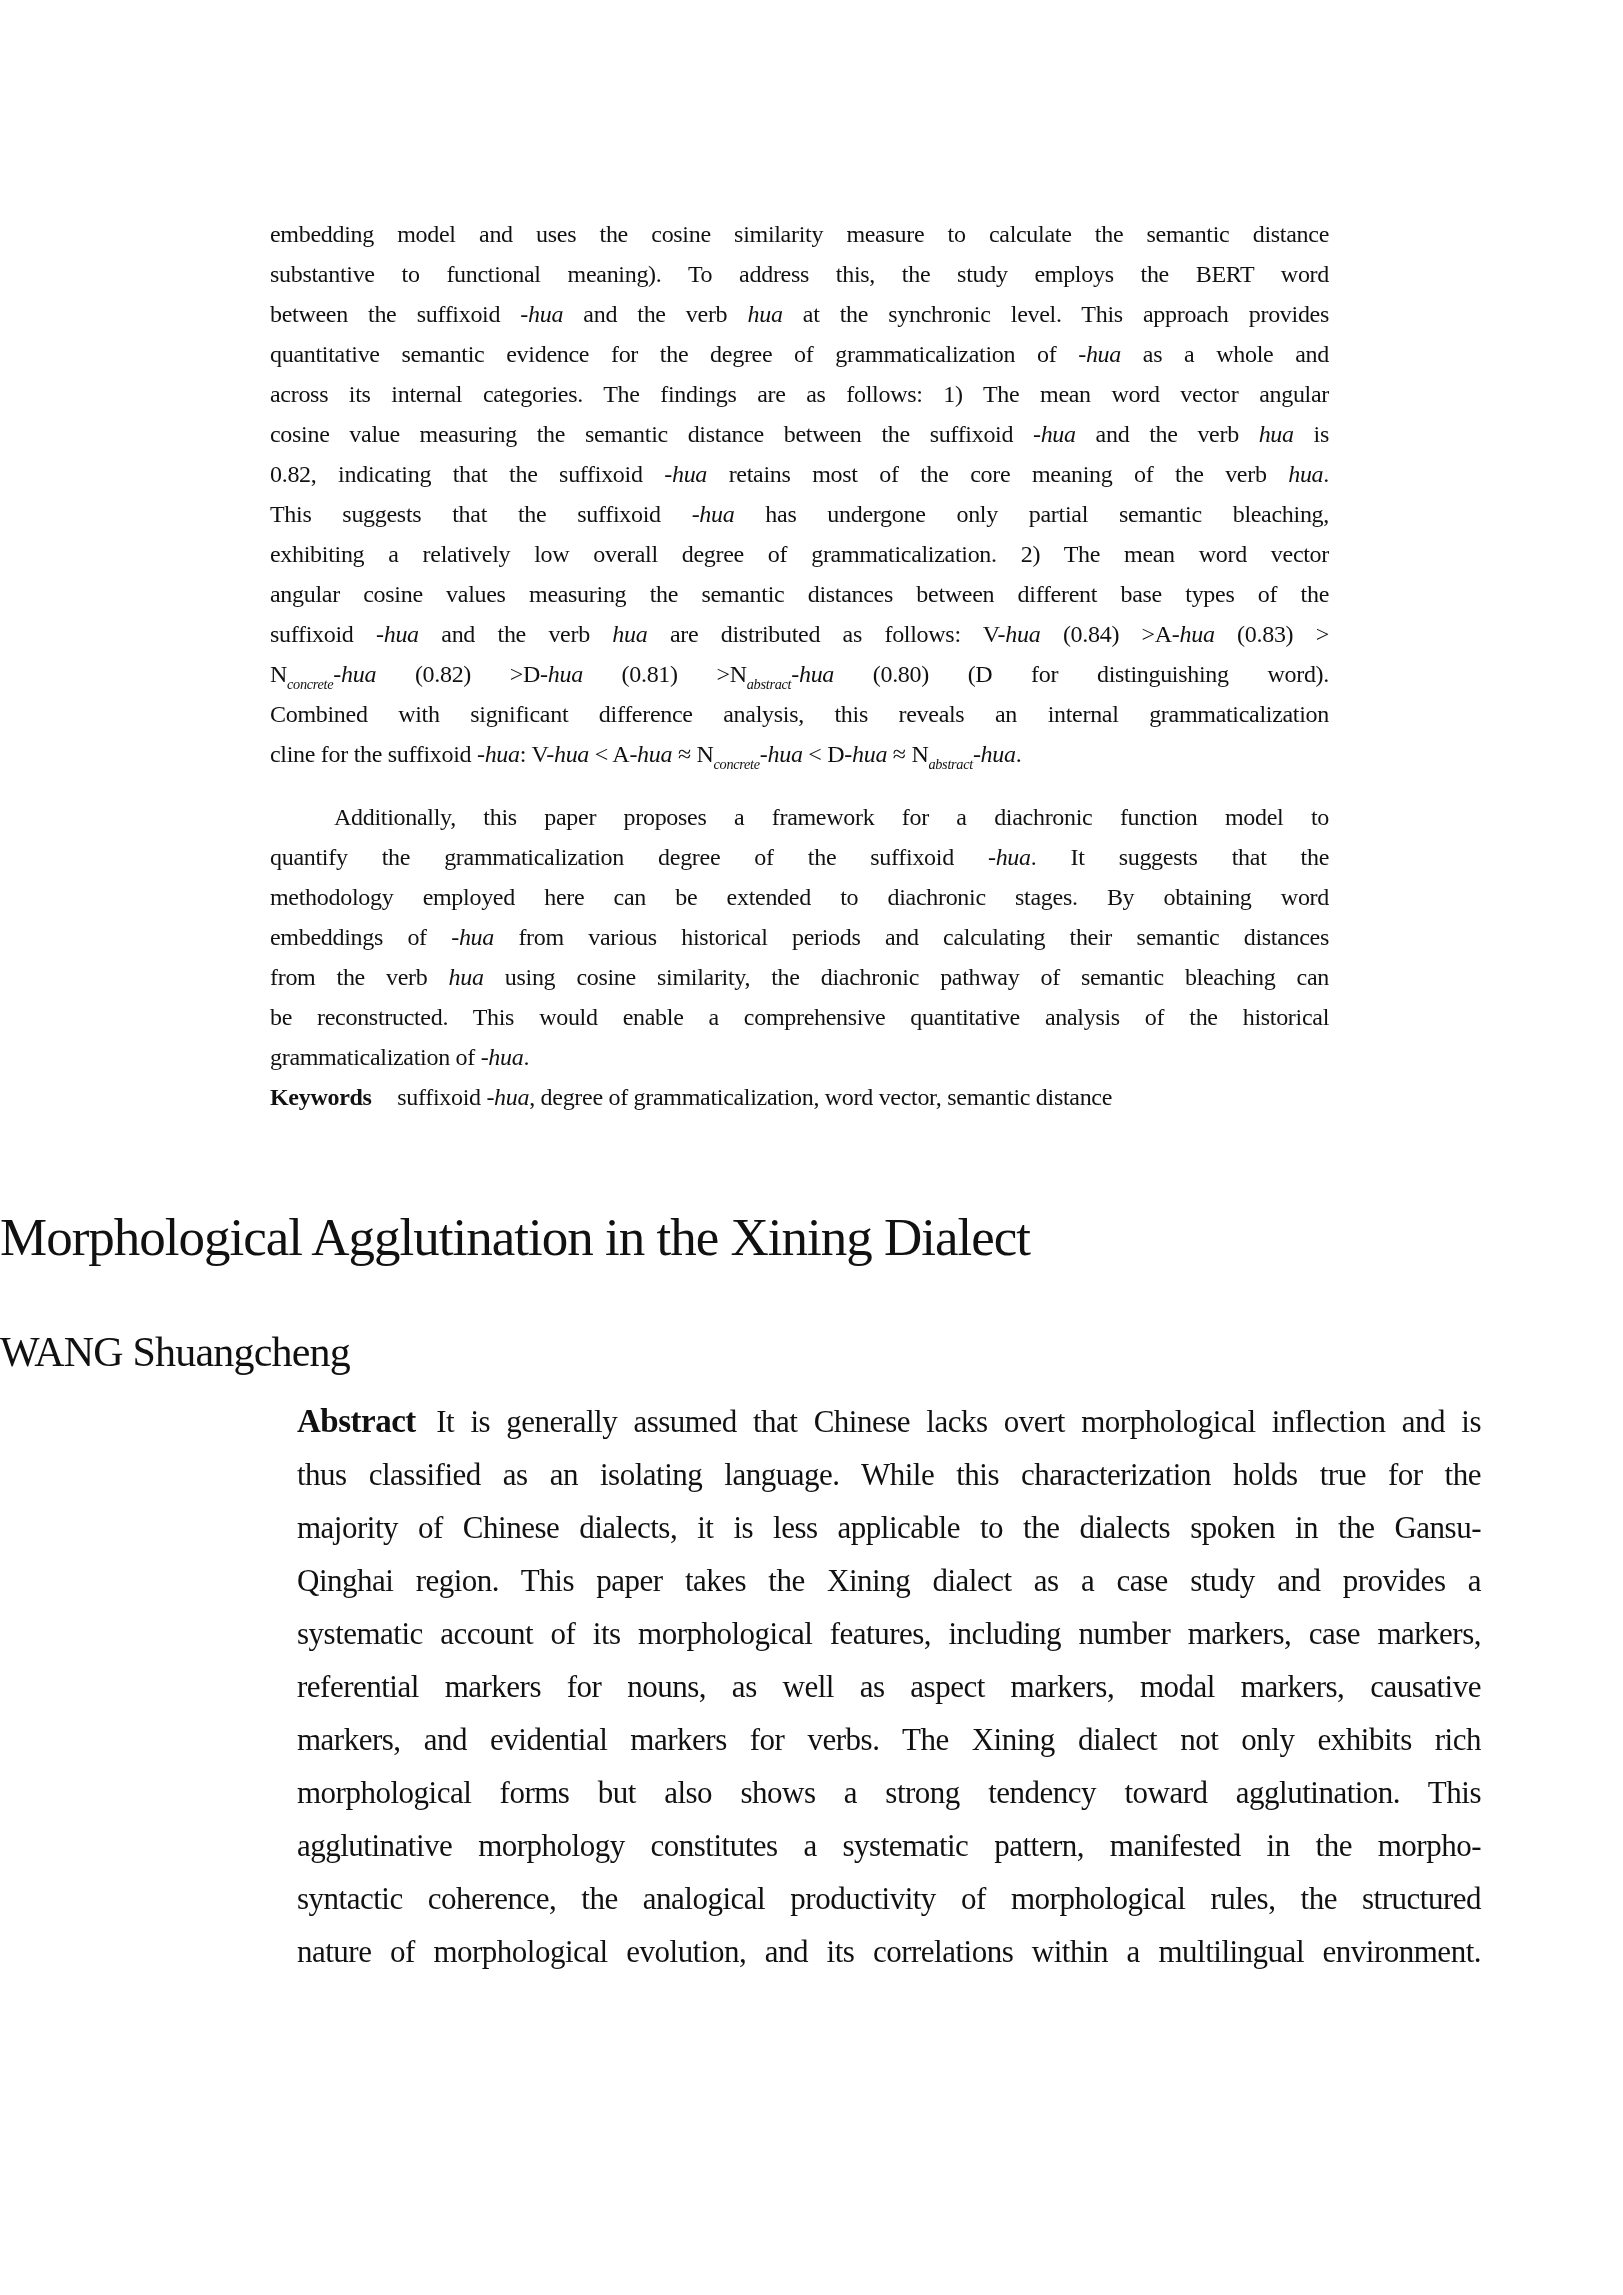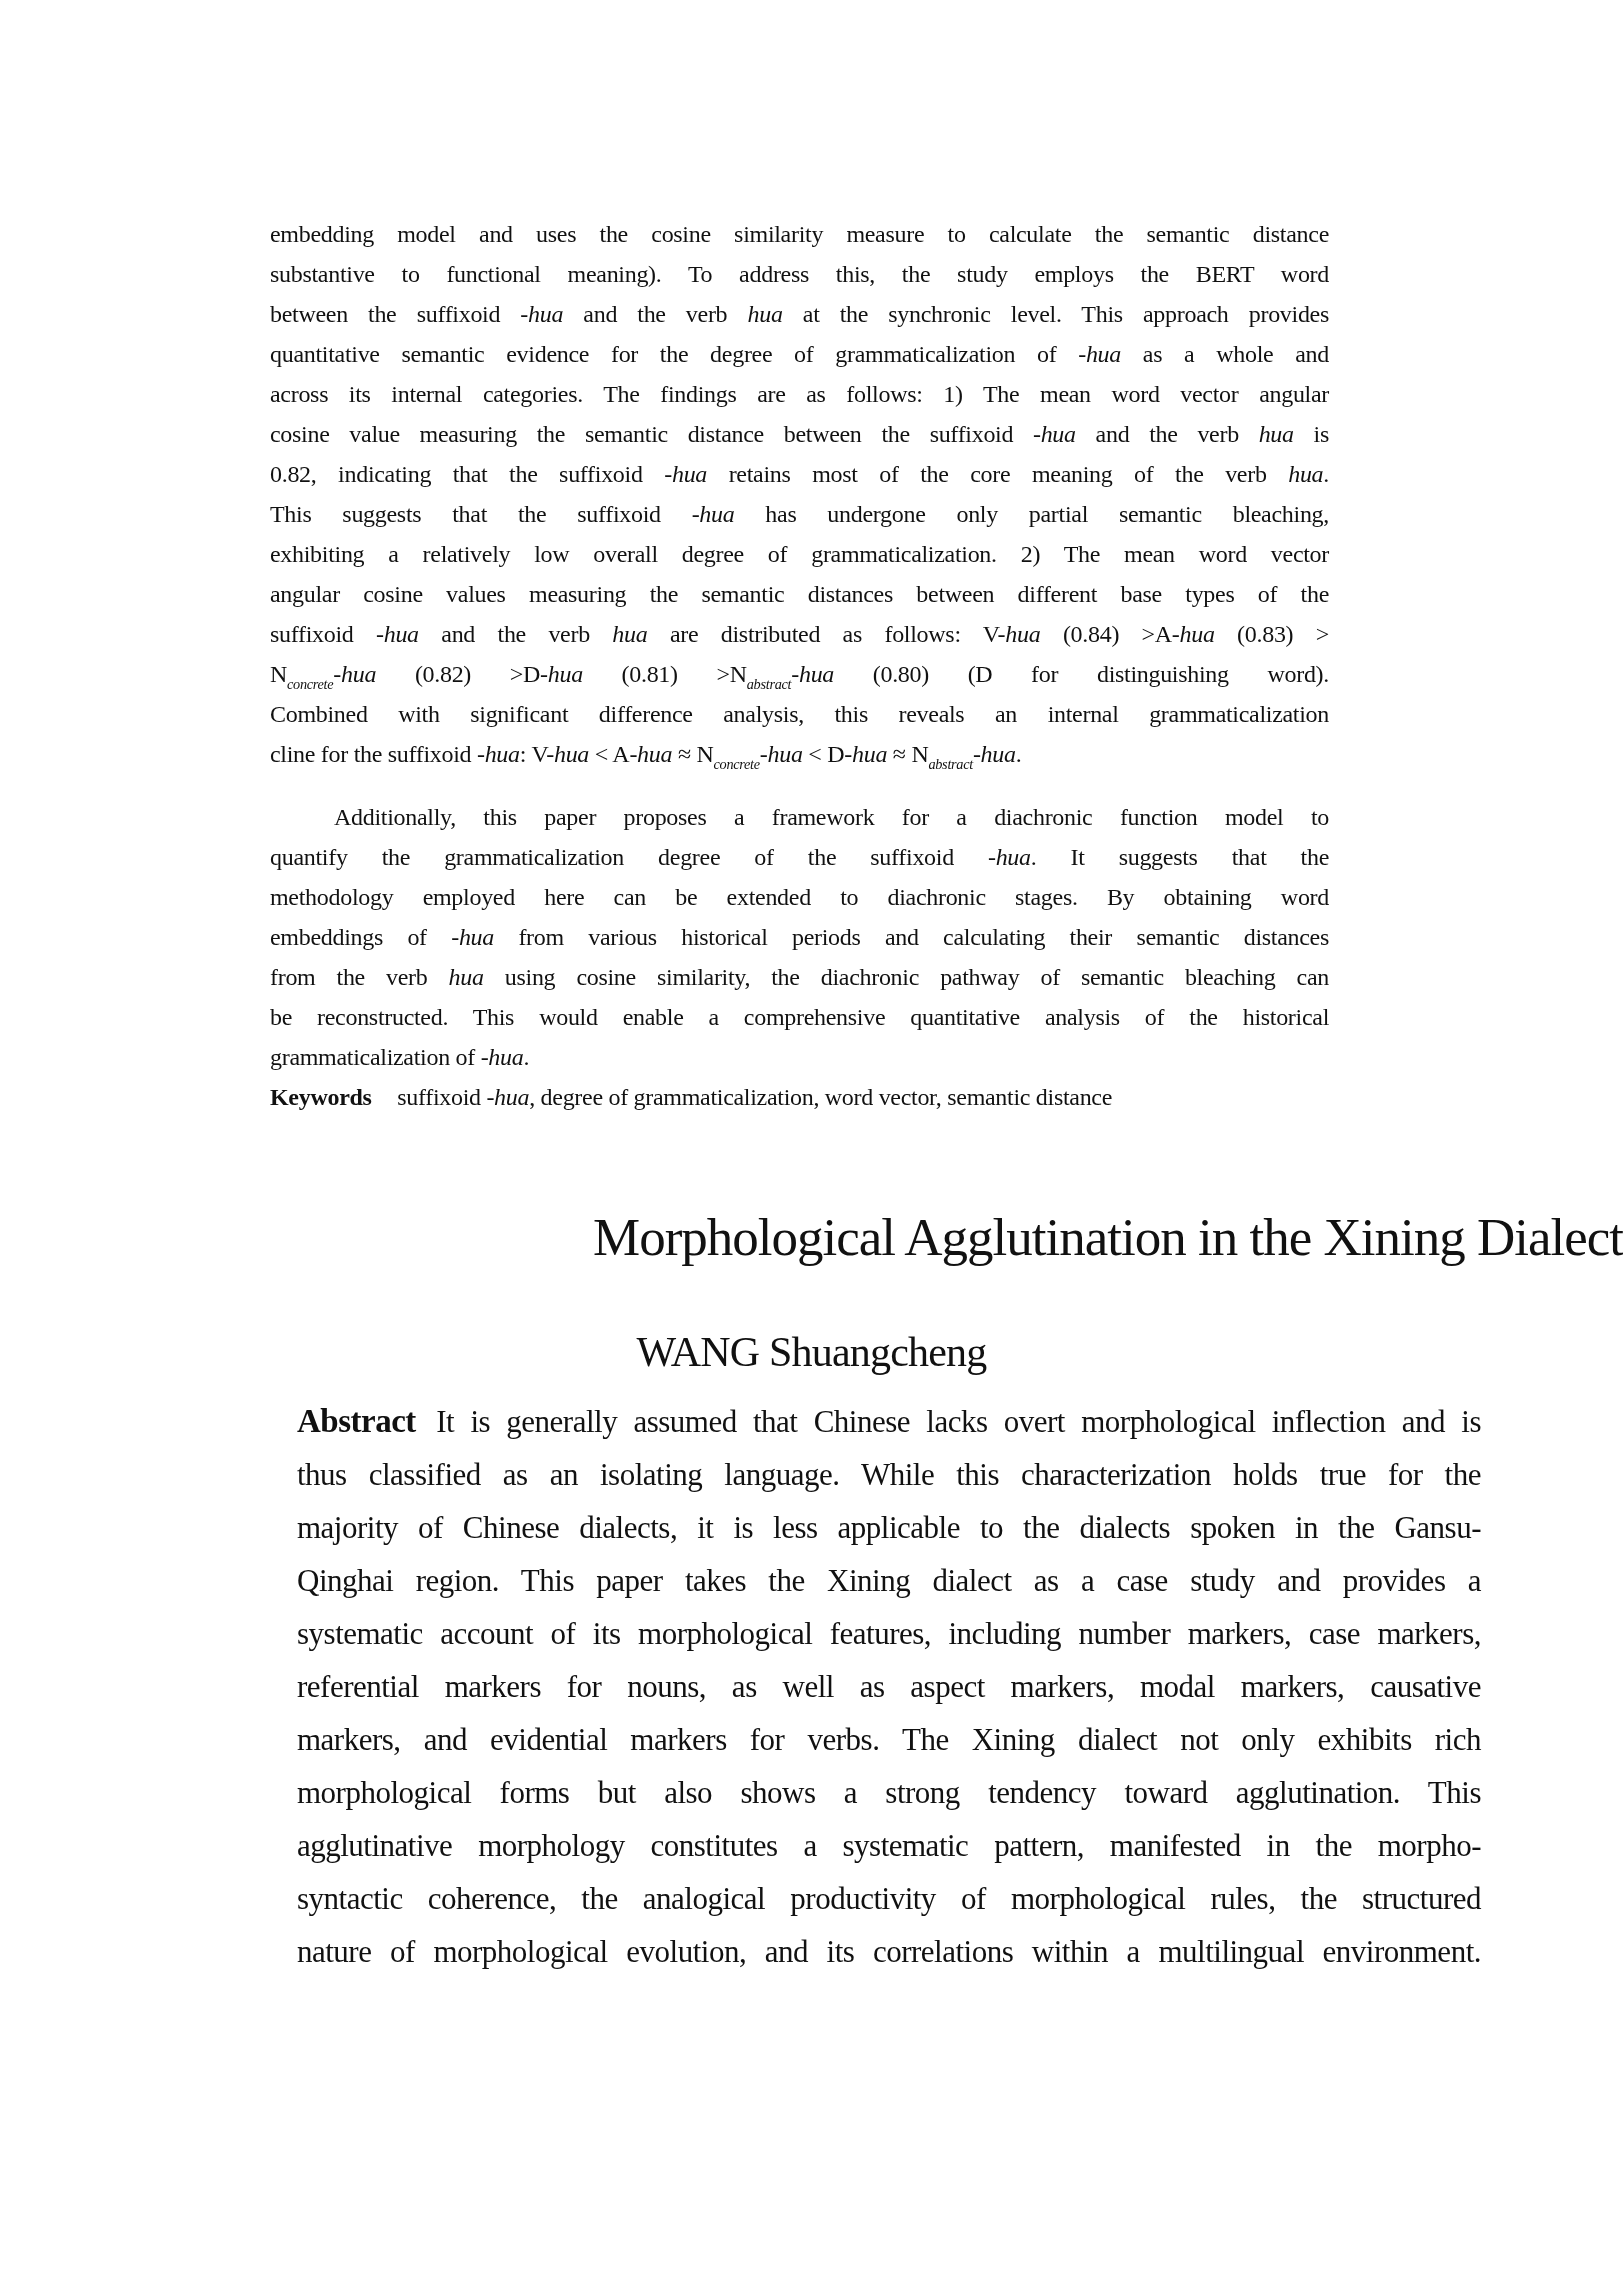--- a/index.html
+++ b/index.html
@@ -13,26 +13,26 @@
     text-align: justify; text-align-last: justify; white-space: nowrap;
     transform-origin: left center; letter-spacing: -0.3px;
   }
   .upper .line.last { text-align-last: left; }
   .upper .line.indent { padding-left: 64px; margin-top: 23px; }
   .kw-label { font-weight: bold; font-size: 24px; margin-right: 25.6px; }
   em { font-style: italic; }
   sub { font-size: 14.3px; vertical-align: -7.2px; line-height: 0; font-style: italic; }
 
   .title {
-    position: absolute; left: 0; width: 1623px; top: 1204px; text-align: right;
+    position: absolute; left: 0; width: 1623px; top: 1204px; text-align: left;
     font-family: "Liberation Serif", "DejaVu Serif", serif;
     font-size: 53px; letter-spacing: -1px; line-height: 66px;
   }
   .author {
-    position: absolute; left: 0; width: 1623px; top: 1324px; text-align: center;
+    position: absolute; left: 0; width: 1623px; top: 1324px; 
     font-family: "Liberation Serif", "DejaVu Serif", serif;
     font-size: 42px; letter-spacing: -0.8px; line-height: 56px;
   }
 
   .lower { position: absolute; left: 297px; top: 1395px; width: 1184px; }
   .lower .line {
     font-family: "Liberation Serif", "DejaVu Serif", serif;
     font-size: 31px; line-height: 53px; height: 53px;
     text-align: justify; text-align-last: justify; white-space: nowrap;
     letter-spacing: -0.5px;

